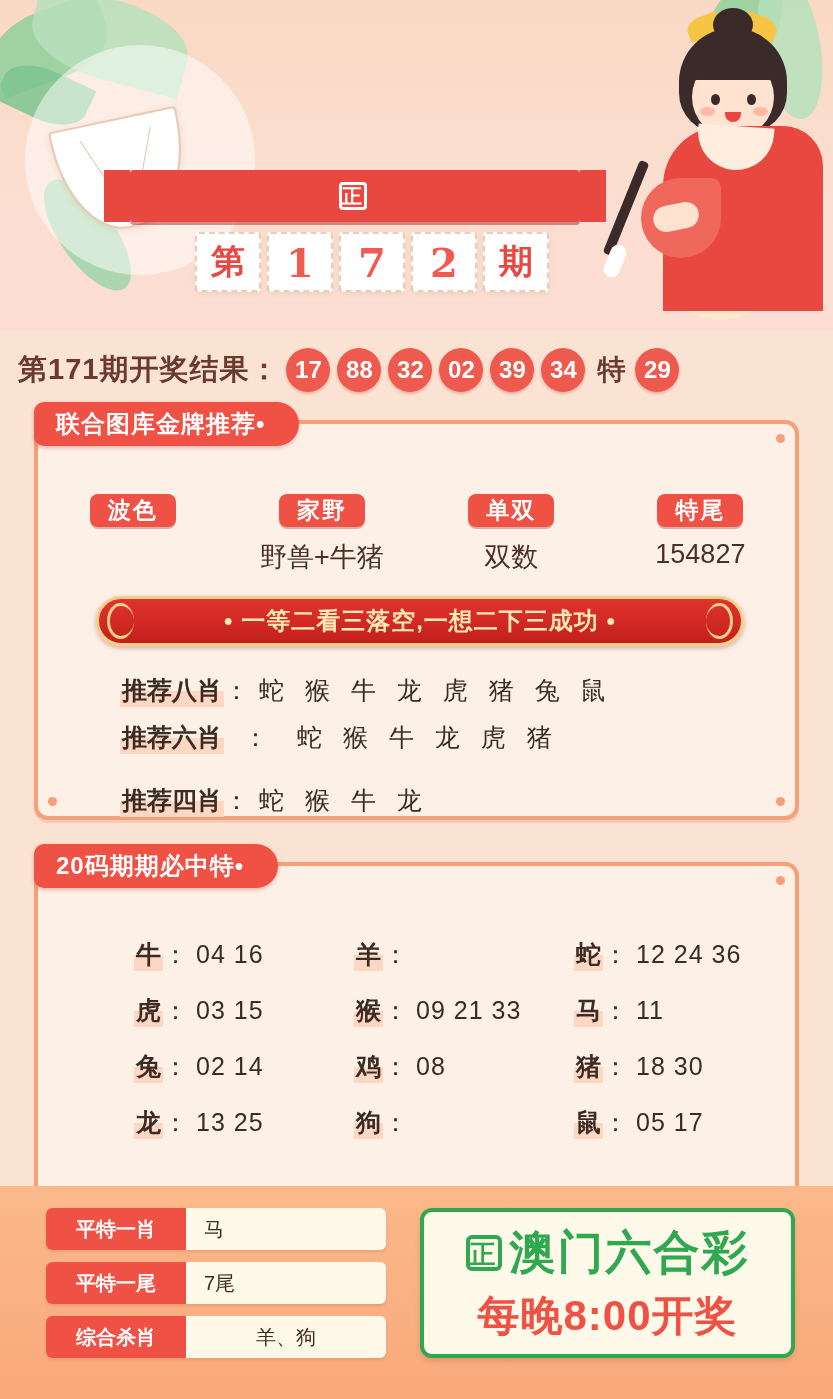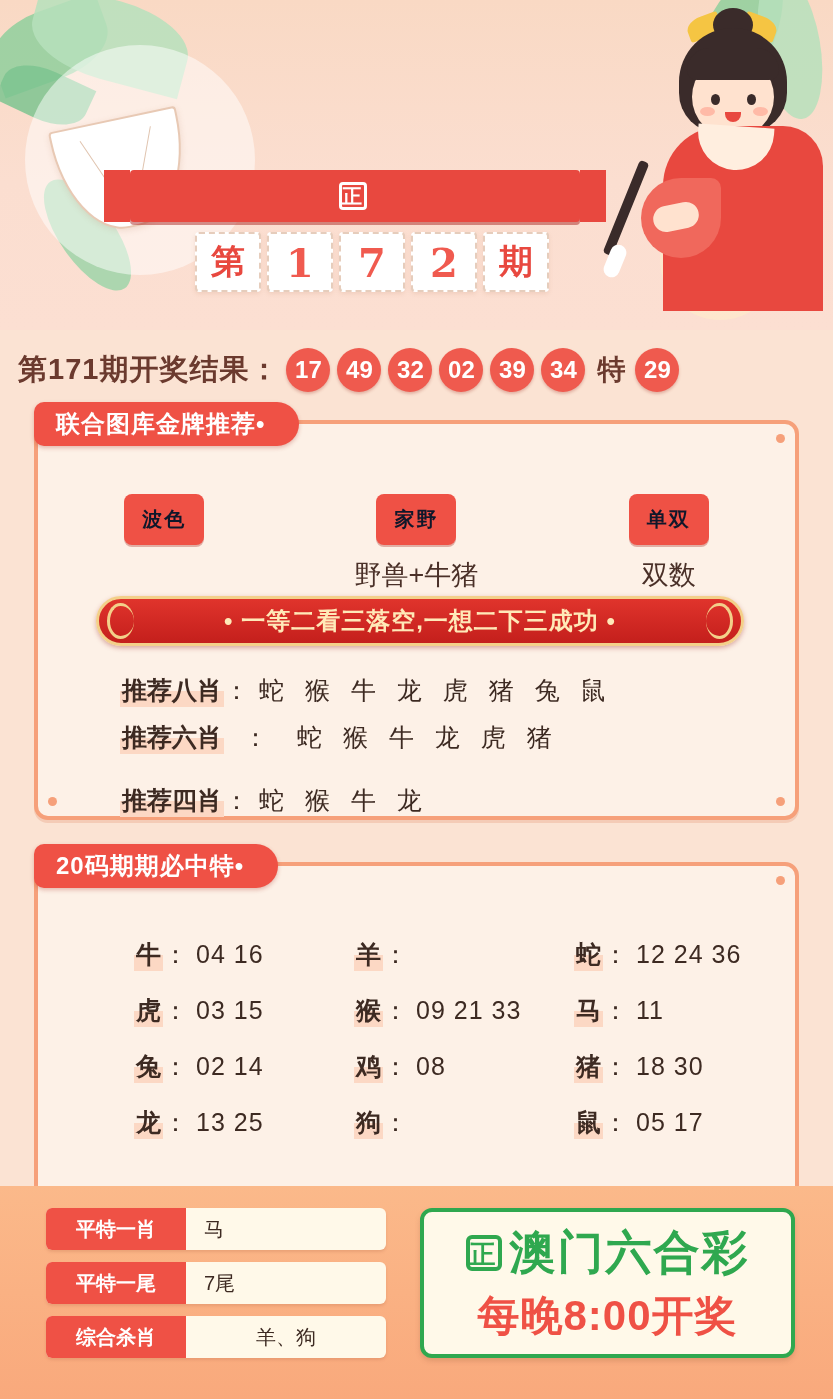--- a/index.html
+++ b/index.html
@@ -217,24 +217,24 @@
   .badge-row {
     position: absolute;
     left: 0; top: 70px;
     width: 100%;
     display: flex;
   }
   .badge-col { flex: 1; text-align: center; }
   .badge {
     display: inline-block;
     background: #ef5145;
-    color: #0f172a;
-    font-size: 20px;
-    font-weight: bold;
-    padding: 12px 18px;
+    color: #ffffff;
+    font-size: 23px;
+    font-weight: bold;
+    padding: 1px 18px;
     border-radius: 8px;
     letter-spacing: 2px;
     box-shadow: 0 2px 0 rgba(170,50,40,.35);
   }
   .badge-val {
     margin-top: 12px;
     font-size: 27px;
     color: #4a3028;
     font-weight: 500;
   }
@@ -429,21 +429,21 @@
     <div class="g-sleeve"></div>
     <div class="g-arm"></div>
     <div class="g-brush"></div>
     <div class="g-brush-tip"></div>
   </div>
 </div>
 
 <div class="result-row">
   <span class="result-label">第171期开奖结果：</span>
   <span class="ball">17</span>
-  <span class="ball">49</span>
+  <span class="ball">88</span>
   <span class="ball">32</span>
   <span class="ball">02</span>
   <span class="ball">39</span>
   <span class="ball">34</span>
   <span class="te-label">特</span>
   <span class="ball">29</span>
 </div>
 
 <div class="panel panel-a">
   <div class="screw tl"></div>
@@ -457,20 +457,24 @@
       <div class="badge">波色</div>
     </div>
     <div class="badge-col">
       <div class="badge">家野</div>
       <div class="badge-val">野兽+牛猪</div>
     </div>
     <div class="badge-col">
       <div class="badge">单双</div>
       <div class="badge-val">双数</div>
     </div>
+    <div class="badge-col">
+      <div class="badge">特尾</div>
+      <div class="badge-val">154827</div>
+    </div>
   </div>
 
   <div class="slogan">• 一等二看三落空,一想二下三成功 •</div>
 
   <div class="rec-line rec-1">
     <span class="rec-key">推荐八肖</span>
     <span class="rec-colon">：</span>
     <span class="rec-val">蛇 猴 牛 龙 虎 猪 兔 鼠</span>
   </div>
   <div class="rec-line rec-2">

